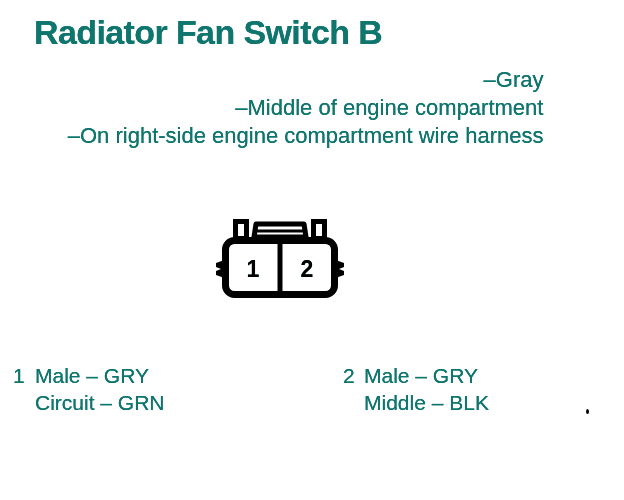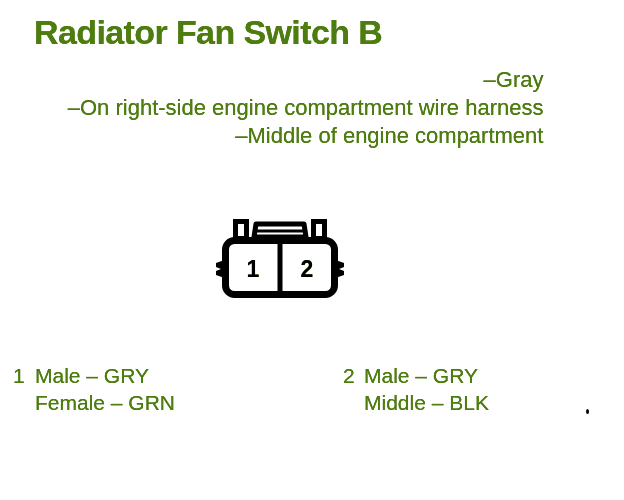--- a/index.html
+++ b/index.html
@@ -1,21 +1,21 @@
 <!DOCTYPE html>
 <html><head>
 <meta charset="utf-8">
 <style>
   html, body { margin: 0; padding: 0; background: #ffffff; }
   .page {
     position: relative;
     width: 608px;
     height: 500px;
     background: #ffffff;
-    color: #4d7c0f;
+    color: #0f766e;
     font-family: "Liberation Sans", sans-serif;
     overflow: hidden;
     text-shadow: 0 0 0.5px currentColor; 
   }
   .title {
     position: absolute;
     left: 34px;
     top: 13px;
     margin: 0;
     font-size: 34px;
@@ -77,24 +77,24 @@
 
 <div class="page">
 
   <h1 class="title">Radiator Fan Switch B</h1>
 
   <ul class="bullets">
     <li>
       <span class="dash">–</span><span>Gray</span>
     </li>
     <li>
-      <span class="dash">–</span><span>On right-side engine compartment wire harness</span>
+      <span class="dash">–</span><span>Middle of engine compartment</span>
     </li>
     <li>
-      <span class="dash">–</span><span>Middle of engine compartment</span>
+      <span class="dash">–</span><span>On right-side engine compartment wire harness</span>
     </li>
   </ul>
 
   <svg class="connector" viewBox="0 0 150 100" xmlns="http://www.w3.org/2000/svg" aria-hidden="true">
 
     <rect x="35.5" y="16.5" width="11" height="17" fill="#ffffff" stroke="#000000" stroke-width="5"></rect>
 
     <rect x="113.5" y="16.5" width="11" height="17" fill="#ffffff" stroke="#000000" stroke-width="5"></rect>
 
     <path d="M54,32 L56,19 L104,19 L106,32 Z" fill="#ffffff" stroke="#000000" stroke-width="5" stroke-linejoin="round"></path>
@@ -108,21 +108,21 @@
     <line x1="80" y1="35" x2="80" y2="90" stroke="#000000" stroke-width="5"></line>
 
     <text x="53" y="72" text-anchor="middle" fill="#000000">1</text>
     <text x="107" y="72" text-anchor="middle" fill="#000000">2</text>
   </svg>
 
   <div class="legend legend-1">
     <span class="pin-num">1</span>
     <div class="pin-info">
       <div>Male – GRY</div>
-      <div>Female – GRN</div>
+      <div>Circuit – GRN</div>
     </div>
   </div>
 
   <div class="legend legend-2">
     <span class="pin-num">2</span>
     <div class="pin-info">
       <div>Male – GRY</div>
       <div>Middle – BLK</div>
     </div>
   </div>

